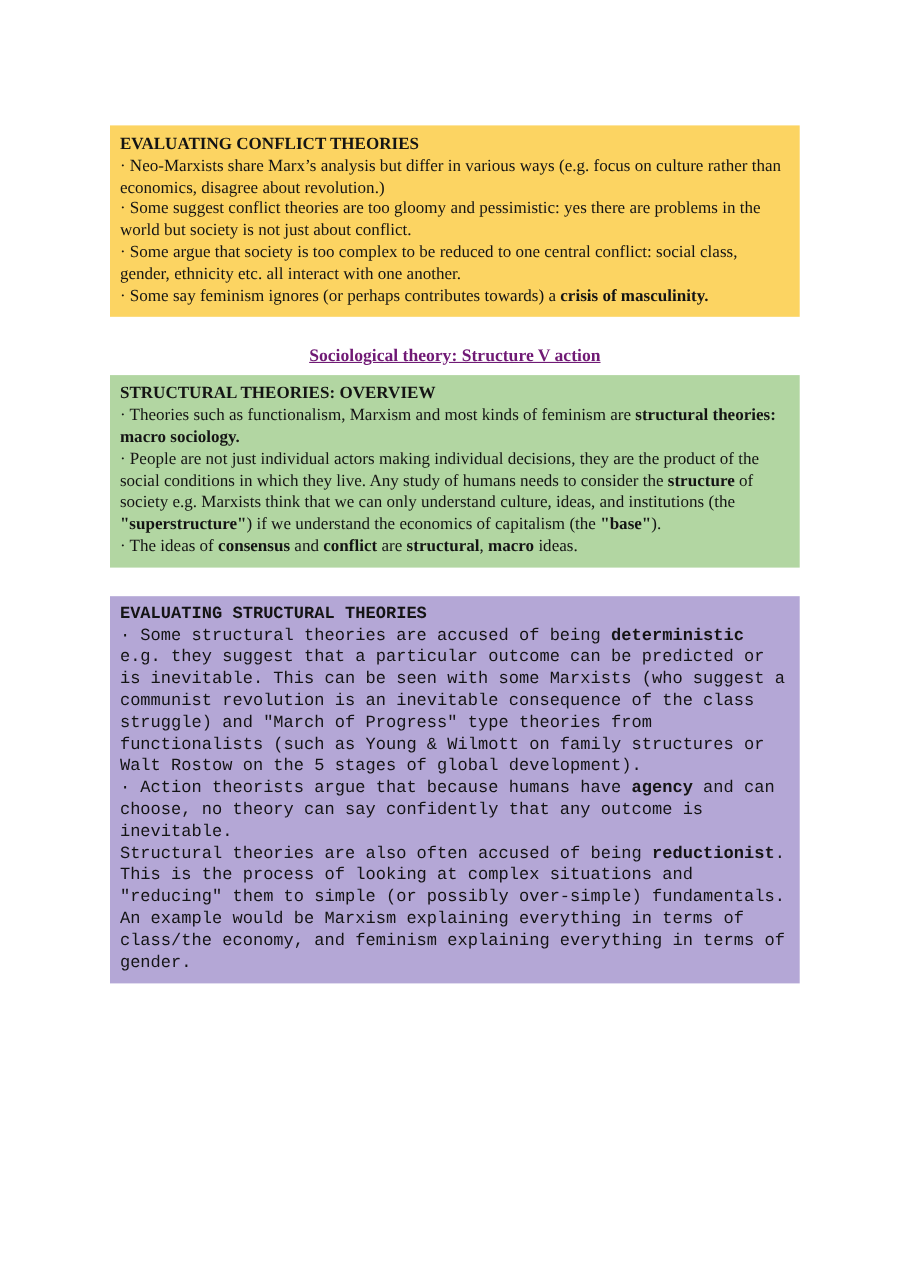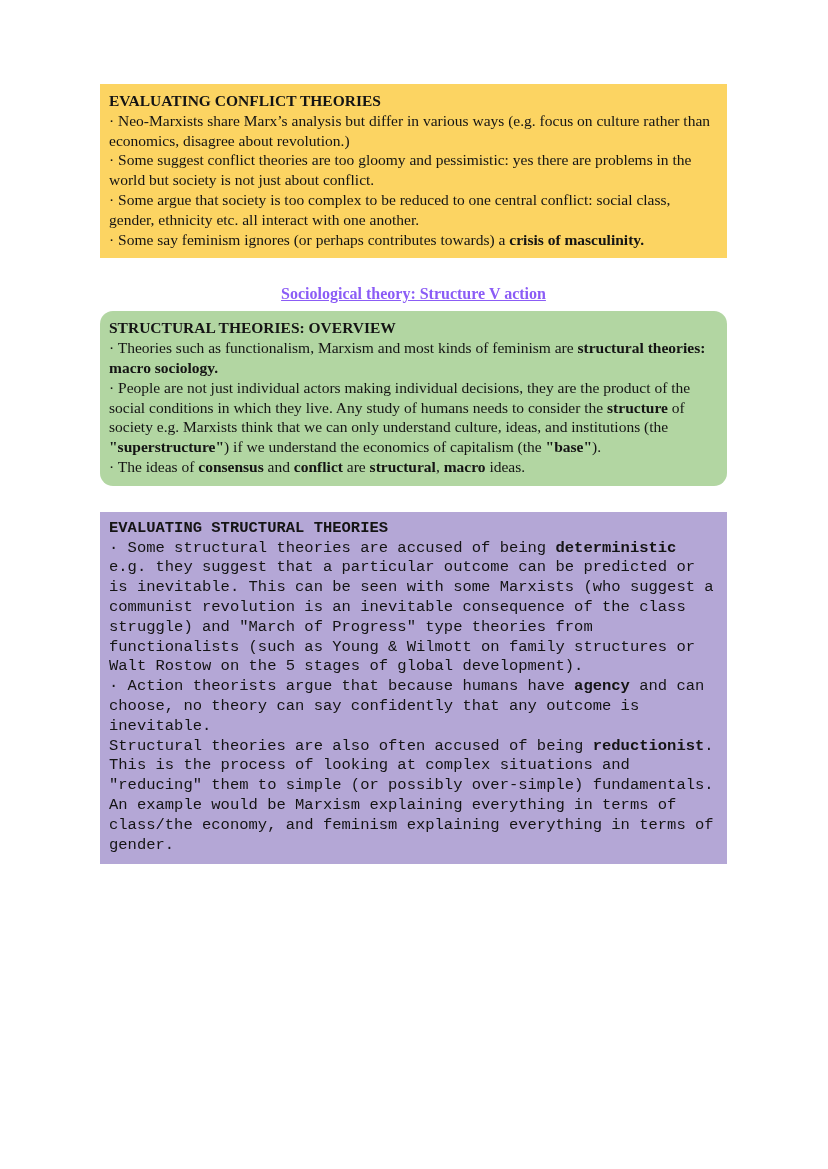--- a/index.html
+++ b/index.html
@@ -8,21 +8,21 @@
     width: 828px;
     height: 1169px;
     background: #ffffff;
     font-family: "Liberation Serif", serif;
     color: #141414;
     overflow: hidden;
   }
   .content {
     position: absolute;
     left: 100px;
-    top: 84px;
+    top: 114px;
     width: 627px;
   }
   .box {
     box-sizing: border-box;
     width: 100%;
     padding: 7px 9px 9px 9px;
     font-size: 15.5px;
     line-height: 19.8px;
   }
   .box-title {
@@ -52,23 +52,23 @@
     <section class="box" style="background-color: rgb(252, 212, 98);">
       <h2 class="box-title">EVALUATING CONFLICT THEORIES</h2>
       <div class="box-body">
           <p><span>· Neo-Marxists share Marx’s analysis but differ in various ways (e.g. focus on culture rather than economics, disagree about revolution.)</span></p>
           <p><span>· Some suggest conflict theories are too gloomy and pessimistic: yes there are problems in the world but society is not just about conflict.</span></p>
           <p><span>· Some argue that society is too complex to be reduced to one central conflict: social class, gender, ethnicity etc. all interact with one another.</span></p>
           <p><span>· Some say feminism ignores (or perhaps contributes towards) a </span><span class="bold">crisis of masculinity.</span></p>
         </div>
     </section>
 
-    <h1 class="page-heading" style="color: #8b5cf6;">Sociological theory: Structure V action</h1>
+    <h1 class="page-heading" style="color: #701a75;">Sociological theory: Structure V action</h1>
 
-    <section class="box" style="background-color: rgb(178, 214, 162); border-radius: 13px;">
+    <section class="box" style="background-color: rgb(178, 214, 162);">
       <h2 class="box-title">STRUCTURAL THEORIES: OVERVIEW</h2>
       <div class="box-body">
           <p><span>· Theories such as functionalism, Marxism and most kinds of feminism are </span><span class="bold">structural theories: macro sociology.</span></p>
           <p><span>· People are not just individual actors making individual decisions, they are the product of the social conditions in which they live. Any study of humans needs to consider the </span><span class="bold">structure</span><span> of society e.g. Marxists think that we can only understand culture, ideas, and institutions (the </span><span class="bold">"superstructure"</span><span>) if we understand the economics of capitalism (the </span><span class="bold">"base"</span><span>).</span></p>
           <p><span>· The ideas of </span><span class="bold">consensus</span><span> and </span><span class="bold">conflict</span><span> are </span><span class="bold">structural</span><span>, </span><span class="bold">macro</span><span> ideas.</span></p>
         </div>
     </section>
 
     <section class="box spacer-before" style="background-color: rgb(180, 167, 214);">
       <h2 class="box-title">EVALUATING STRUCTURAL THEORIES</h2>

